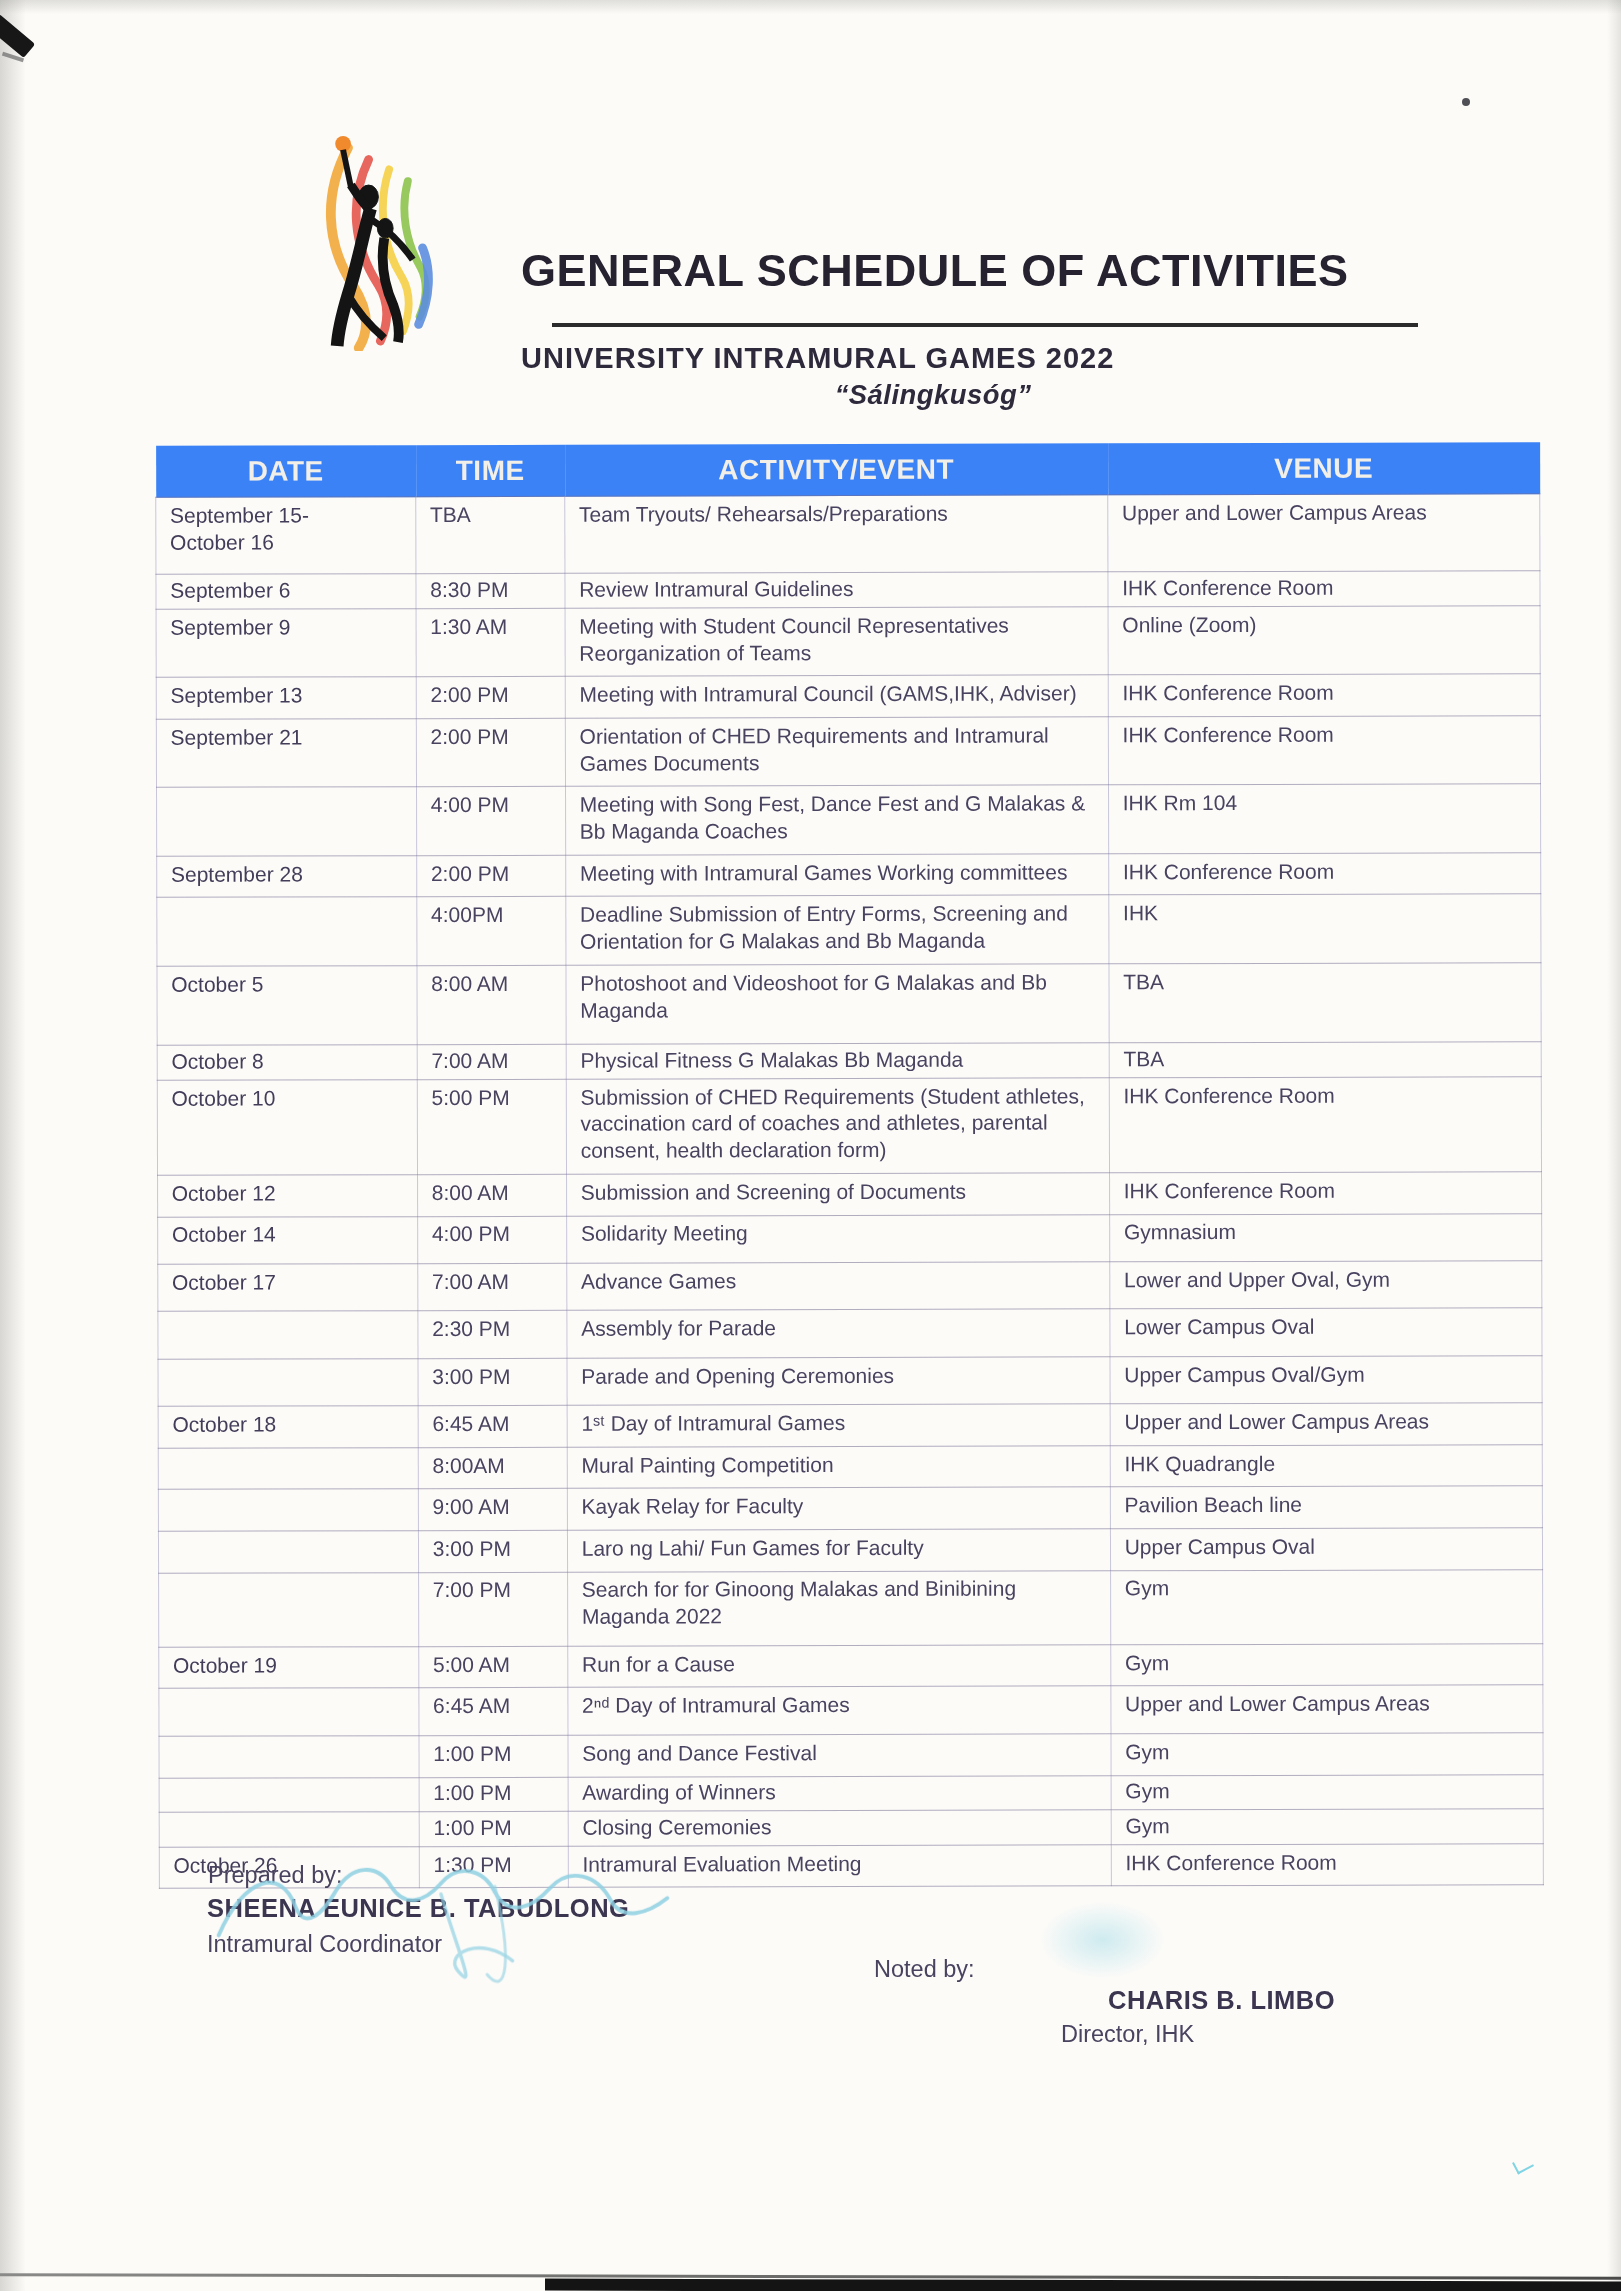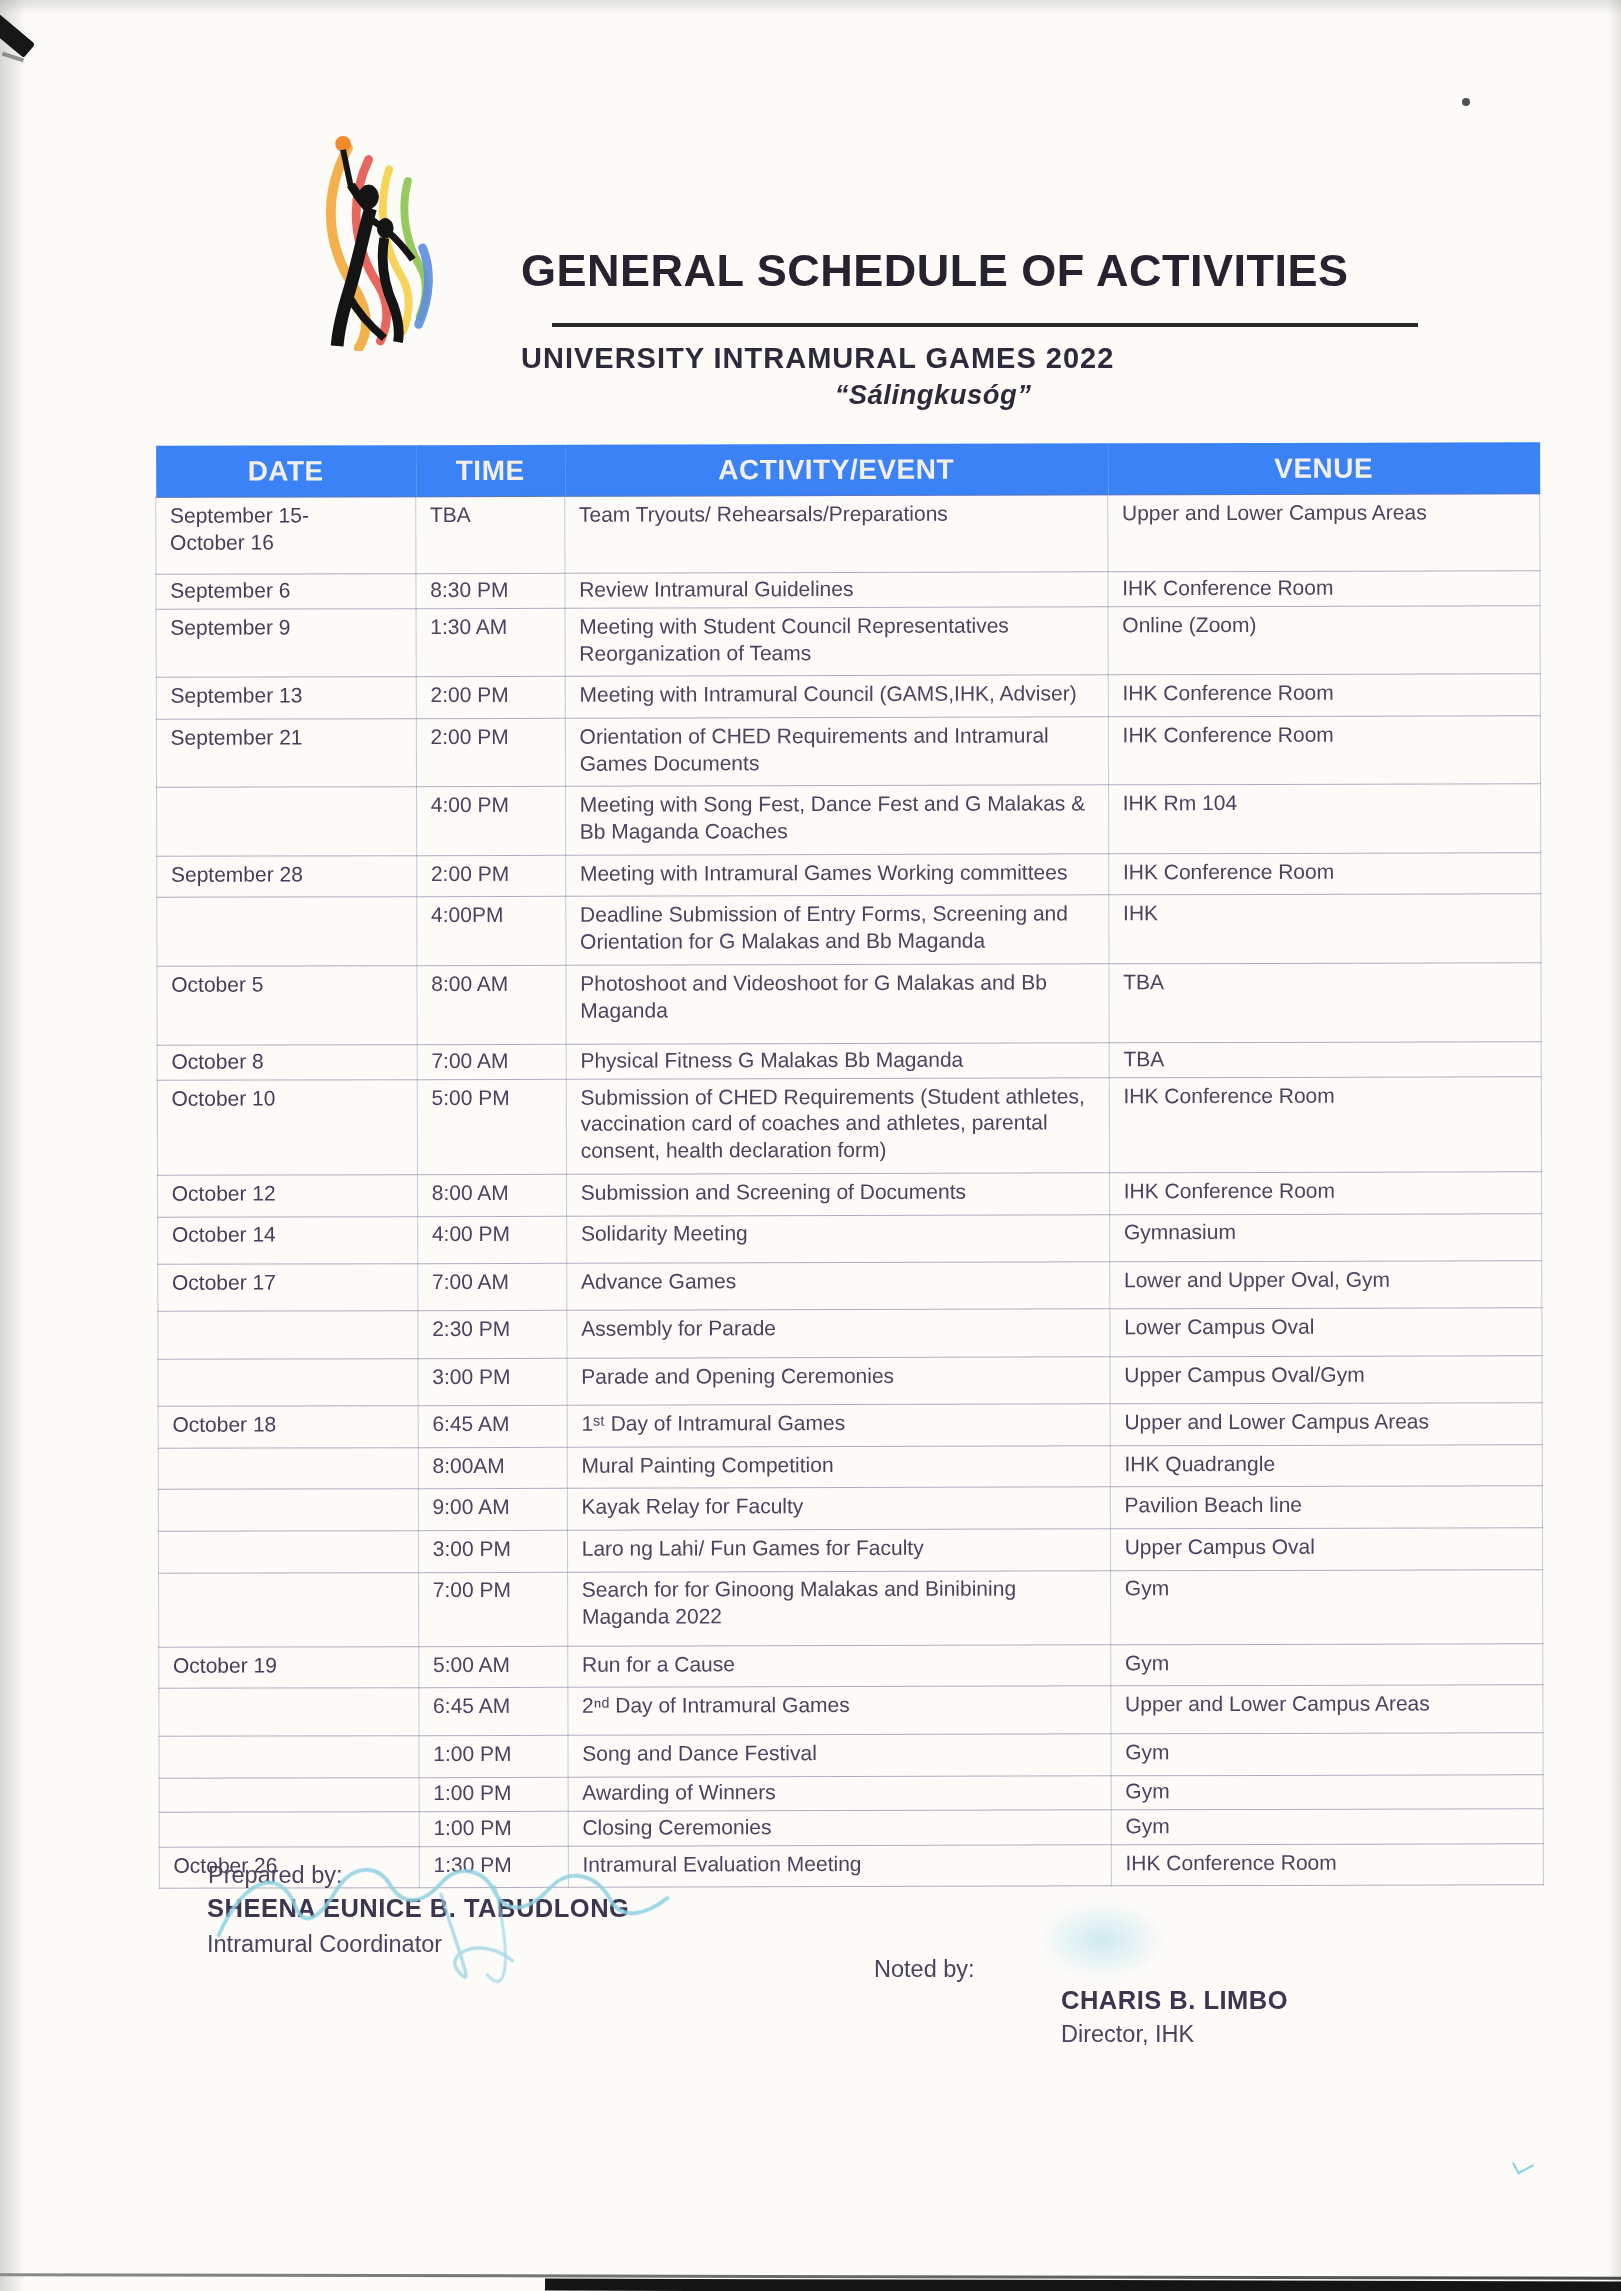--- a/index.html
+++ b/index.html
@@ -68,21 +68,21 @@
   table.schedule tbody tr:nth-child(15) td,
   table.schedule tbody tr:nth-child(16) td,
   table.schedule tbody tr:nth-child(21) td,
   table.schedule tbody tr:nth-child(23) td{padding-bottom:14.7px;}
 
   
   .prepared-label{position:absolute;left:208px;top:1843px;font-size:23.5px;color:#4a4360;margin-top:19px;}
   .prepared-name{position:absolute;left:207px;top:1894px;font-size:25.5px;font-weight:bold;letter-spacing:0.5px;color:#3c3550;}
   .prepared-title{position:absolute;left:207px;top:1931px;font-size:23.5px;color:#4a4360;}
   .noted-label{position:absolute;left:874px;top:1956px;font-size:23.5px;color:#4a4360;}
-  .noted-name{position:absolute;left:1061px;top:1986px;font-size:25.5px;font-weight:bold;letter-spacing:0.5px;color:#3c3550;}
+  .noted-name{position:absolute;left:1108px;top:1986px;font-size:25.5px;font-weight:bold;letter-spacing:0.5px;color:#3c3550;}
   .noted-title{position:absolute;left:1061px;top:2021px;font-size:23.5px;color:#4a4360;}
 
   .signature{position:absolute;left:201px;top:1845px;width:529px;height:157px;pointer-events:none;}
   .stamp{position:absolute;left:1039px;top:1901px;width:127px;height:78px;border-radius:50%;
     background:radial-gradient(ellipse at center, rgba(110,200,222,.32), rgba(110,200,222,0) 70%);}
 
   
   .art-corner{position:absolute;left:-11.8px;top:27.4px;width:47px;height:17.6px;background:#171717;
     transform:rotate(40deg);border-radius:2.9px;}
   .art-corner2{position:absolute;left:2px;top:55px;width:21.6px;height:3.9px;background:#6a6a6a;

